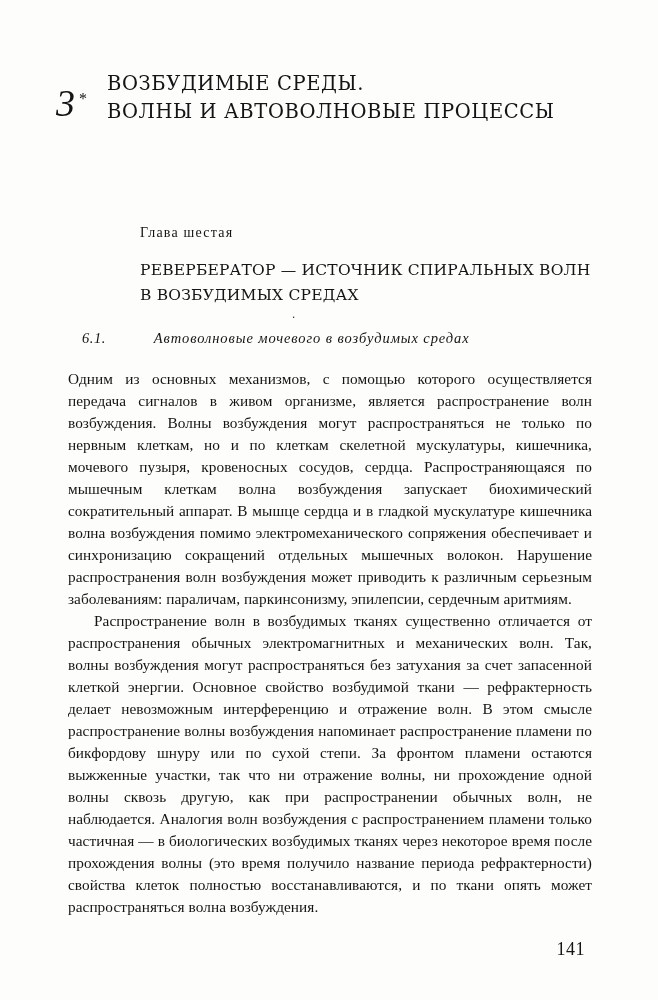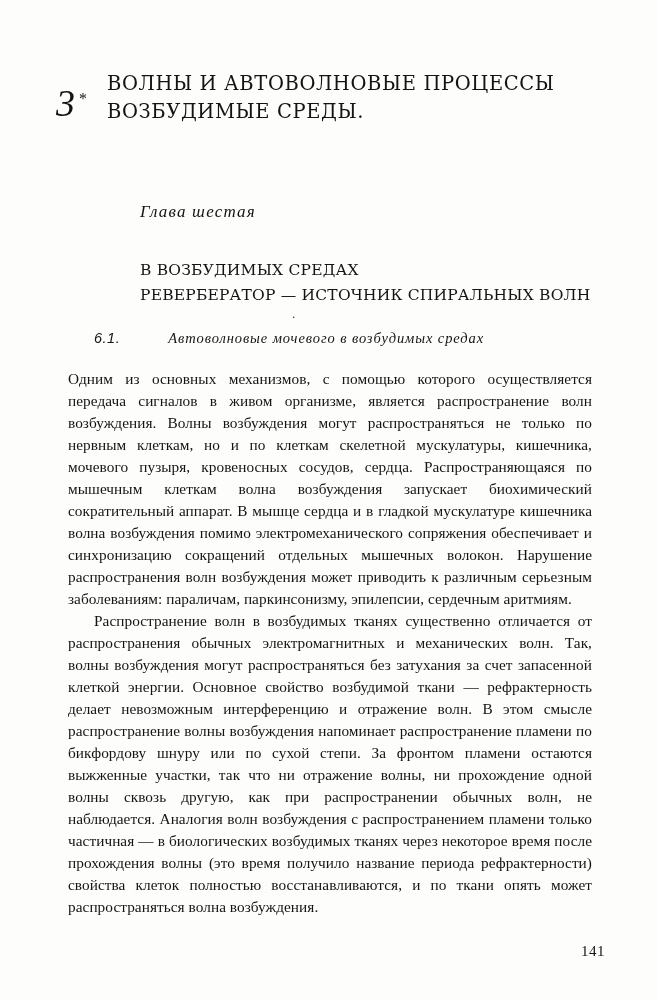--- a/index.html
+++ b/index.html
@@ -50,23 +50,22 @@
     font-size: 19.5px;
     line-height: 1.45;
     letter-spacing: 0.6px;
     font-weight: 400;
   }
   .part-title div { white-space: nowrap; }
 
   .chapter-label {
     position: absolute;
     left: 140px;
-    top: 202px;
-    font-size: 17px;
-    font-style: italic;
+    top: 225px;
+    font-size: 14px;
     letter-spacing: 1.2px;
   }
   .chapter-title {
     position: absolute;
     left: 140px;
     top: 258px;
     width: 470px;
     font-family: "DejaVu Serif", serif;
     font-size: 15.5px;
     line-height: 1.6;
@@ -82,24 +81,23 @@
   .section-head {
     position: absolute;
     left: 82px;
     top: 330px;
     width: 520px;
     display: flex;
     font-style: italic;
     font-size: 14.5px;
   }
   .section-num {
-    font-family: Liberation Sans, sans-serif;
+    font-family: Liberation Serif, serif;
     font-weight: 400;
     letter-spacing: 0.5px;
-    margin-left: 12px;
   }
   .section-name {
     margin-left: 48px;
     letter-spacing: 0.9px;
   }
 
   .body-text {
     position: absolute;
     left: 68px;
     top: 368px;
@@ -111,45 +109,45 @@
     letter-spacing: 0.05px;
   }
   .body-text p {
     margin: 0;
     text-indent: 26px;
   }
   .body-text p.noindent { text-indent: 0; }
 
   .page-number {
     position: absolute;
-    right: 53px;
+    right: 73px;
     bottom: 40px;
-    font-size: 15px;
+    font-size: 18px;
     letter-spacing: 0.5px;
   }
 </style>
 </head>
 <body>
 
 <div class="page">
 
   <div class="part-head">
     <span class="part-number">3</span>
     <span class="part-star">*</span>
     <div class="part-title">
+      <div>ВОЗБУДИМЫЕ СРЕДЫ.</div>
       <div>ВОЛНЫ И АВТОВОЛНОВЫЕ ПРОЦЕССЫ</div>
-      <div>ВОЗБУДИМЫЕ СРЕДЫ.</div>
     </div>
   </div>
 
   <div class="chapter-label">Глава шестая</div>
 
   <div class="chapter-title">
+    <div>РЕВЕРБЕРАТОР — ИСТОЧНИК СПИРАЛЬНЫХ ВОЛН</div>
     <div>В ВОЗБУДИМЫХ СРЕДАХ</div>
-    <div>РЕВЕРБЕРАТОР — ИСТОЧНИК СПИРАЛЬНЫХ ВОЛН</div>
   </div>
 
   <div class="dot-mark">.</div>
 
   <div class="section-head">
     <span class="section-num">6.1.</span>
     <span class="section-name">Автоволновые мочевого в возбудимых средах</span>
   </div>
 
   <div class="body-text">

